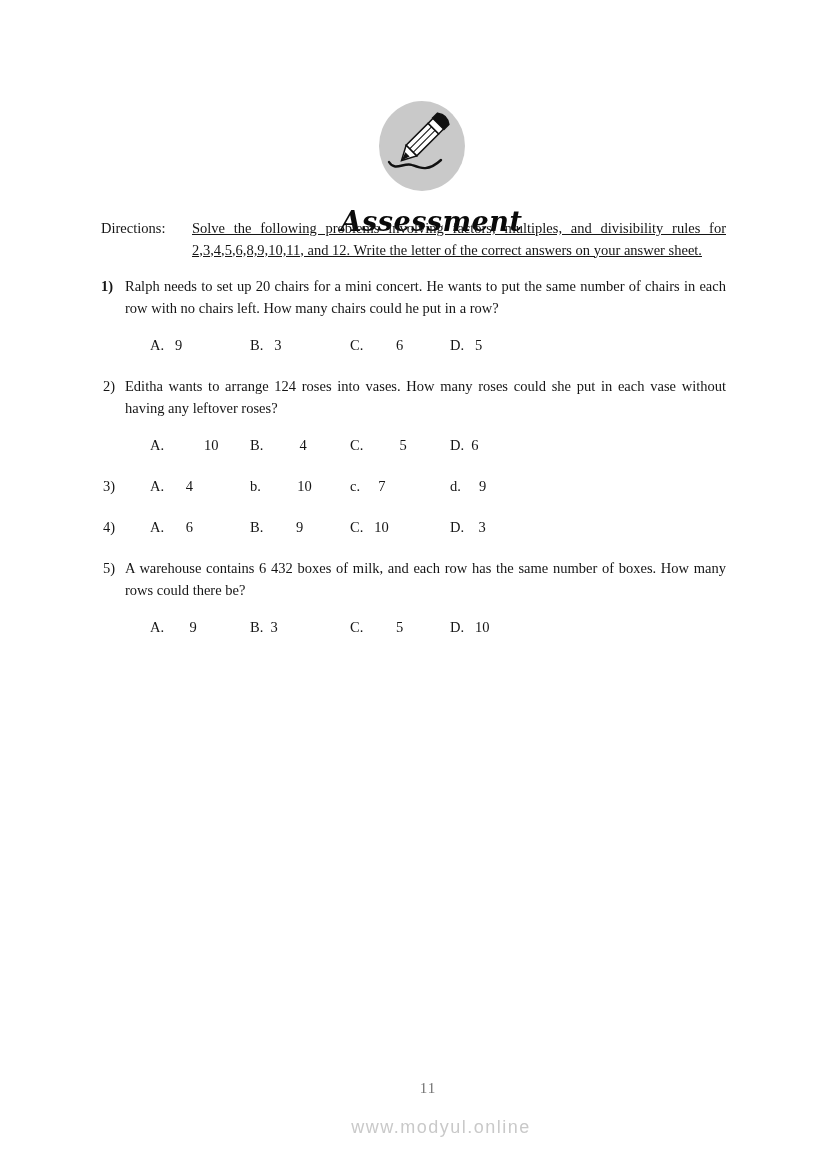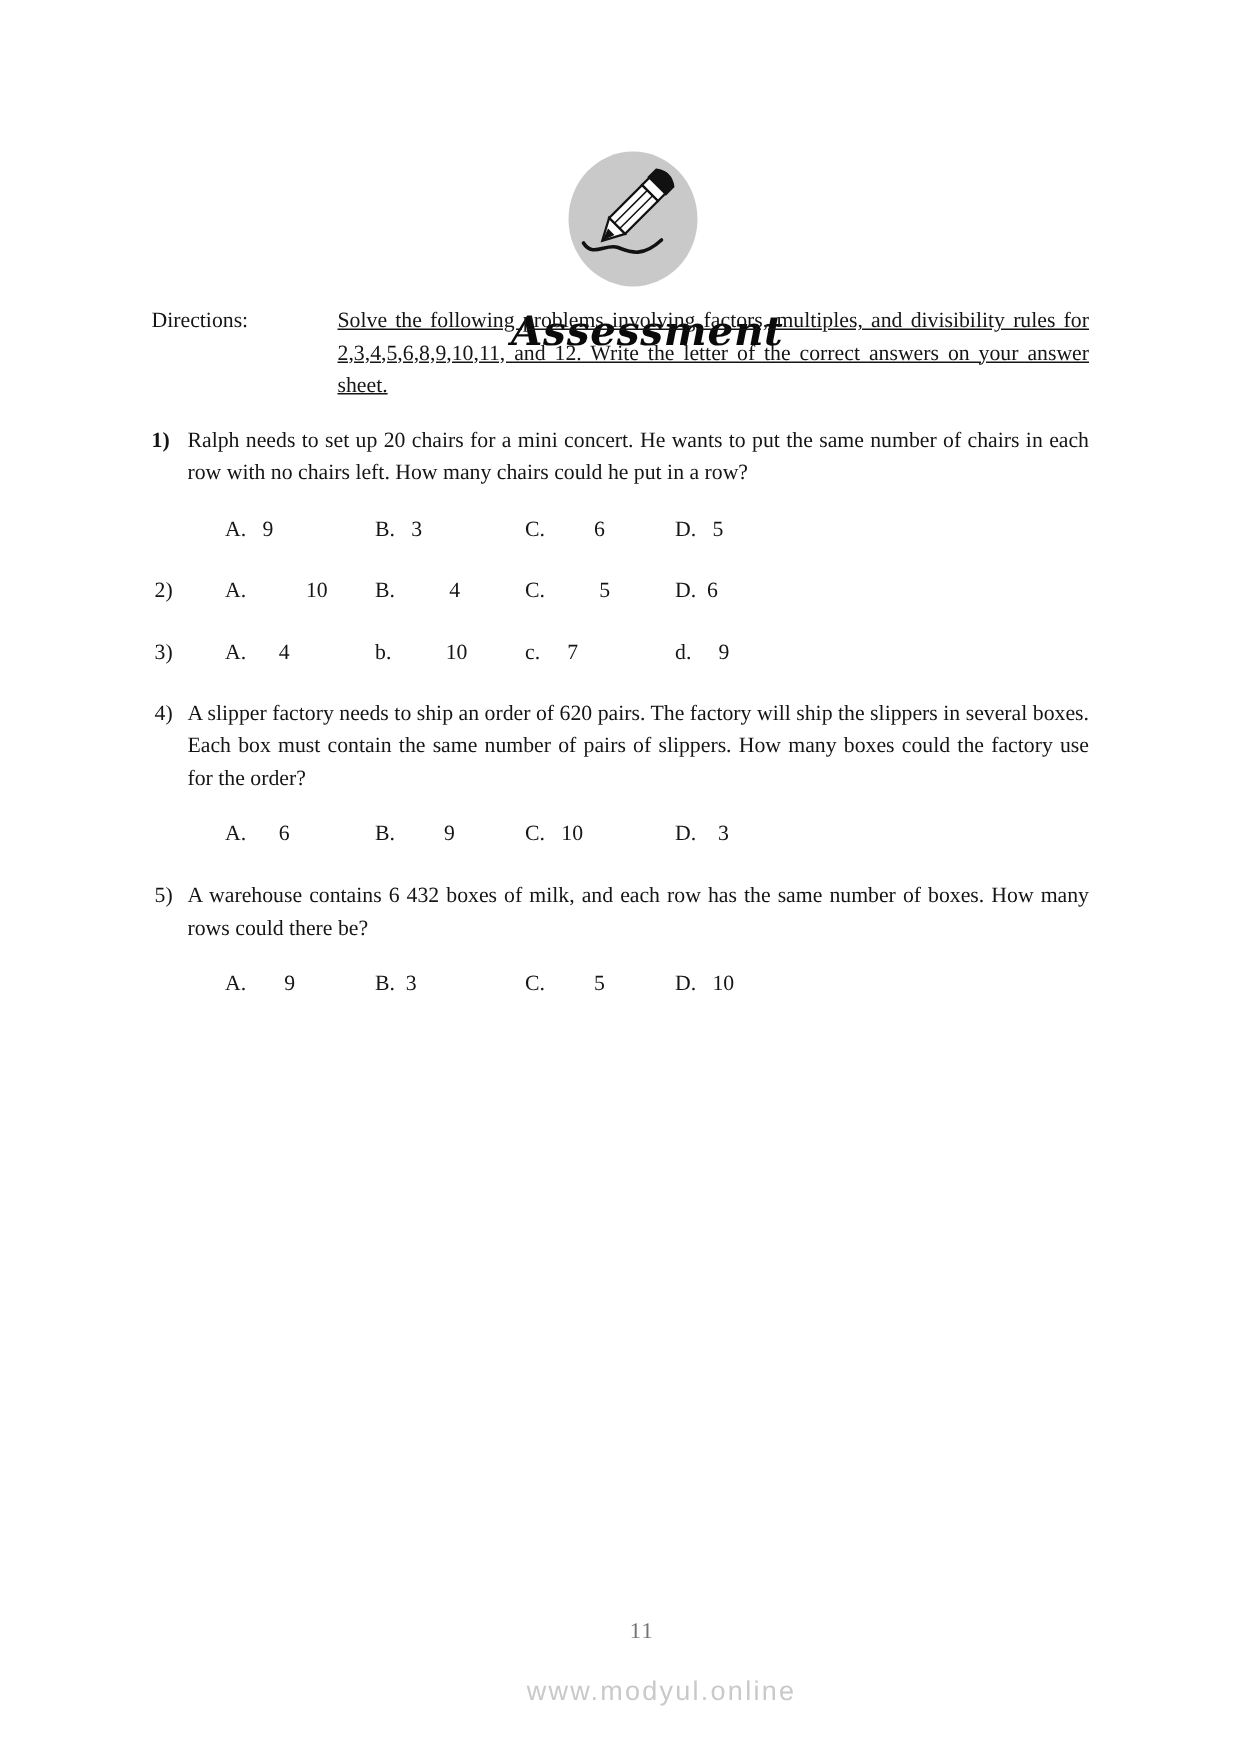--- a/index.html
+++ b/index.html
@@ -41,24 +41,23 @@
     font-weight: bold;
     font-style: italic;
     letter-spacing: 0.5px;
     margin-left: 20px;
     margin-top: 14px;
     color: #0a0a0a;
   }
   
   .directions {
     display: flex;
-    margin-top: 12px;
+    margin-top: 26px;
     font-size: 14.5px;
     line-height: 21.5px;
-    gap: 33px;
   }
   .dir-label {
     width: 91px;
     flex-shrink: 0;
   }
   .dir-text {
     flex: 1;
     text-align: justify;
     text-decoration: underline;
   }
@@ -161,41 +160,41 @@
         <div class="options">
           <span class="option">A.   9</span>
           <span class="option">B.   3</span>
           <span class="option">C.         6</span>
           <span class="option">D.   5</span>
         </div>
       </div>
 
       <div class="question">
         <span class="q-num">2)</span>
+        <div class="q-text">Editha wants to arrange 124 roses into vases.  How many roses could she put in each vase without having any leftover roses?</div>
         <div class="options">
           <span class="option">A.           10</span>
           <span class="option">B.          4</span>
           <span class="option">C.          5</span>
           <span class="option">D.  6</span>
         </div>
       </div>
 
       <div class="question">
         <span class="q-num">3)</span>
         <div class="options">
           <span class="option">A.      4</span>
           <span class="option">b.          10</span>
           <span class="option">c.     7</span>
           <span class="option">d.     9</span>
         </div>
       </div>
 
       <div class="question">
         <span class="q-num">4)</span>
-        <div class="q-text">A slipper factory needs to ship an order of 620 pairs. The factory will ship the slippers in several boxes. Each box must contain the same number of pairs of slippers. How many boxes could the factory use for the order?</div>
         <div class="options">
           <span class="option">A.      6</span>
           <span class="option">B.         9</span>
           <span class="option">C.   10</span>
           <span class="option">D.    3</span>
         </div>
       </div>
 
       <div class="question">
         <span class="q-num">5)</span>

